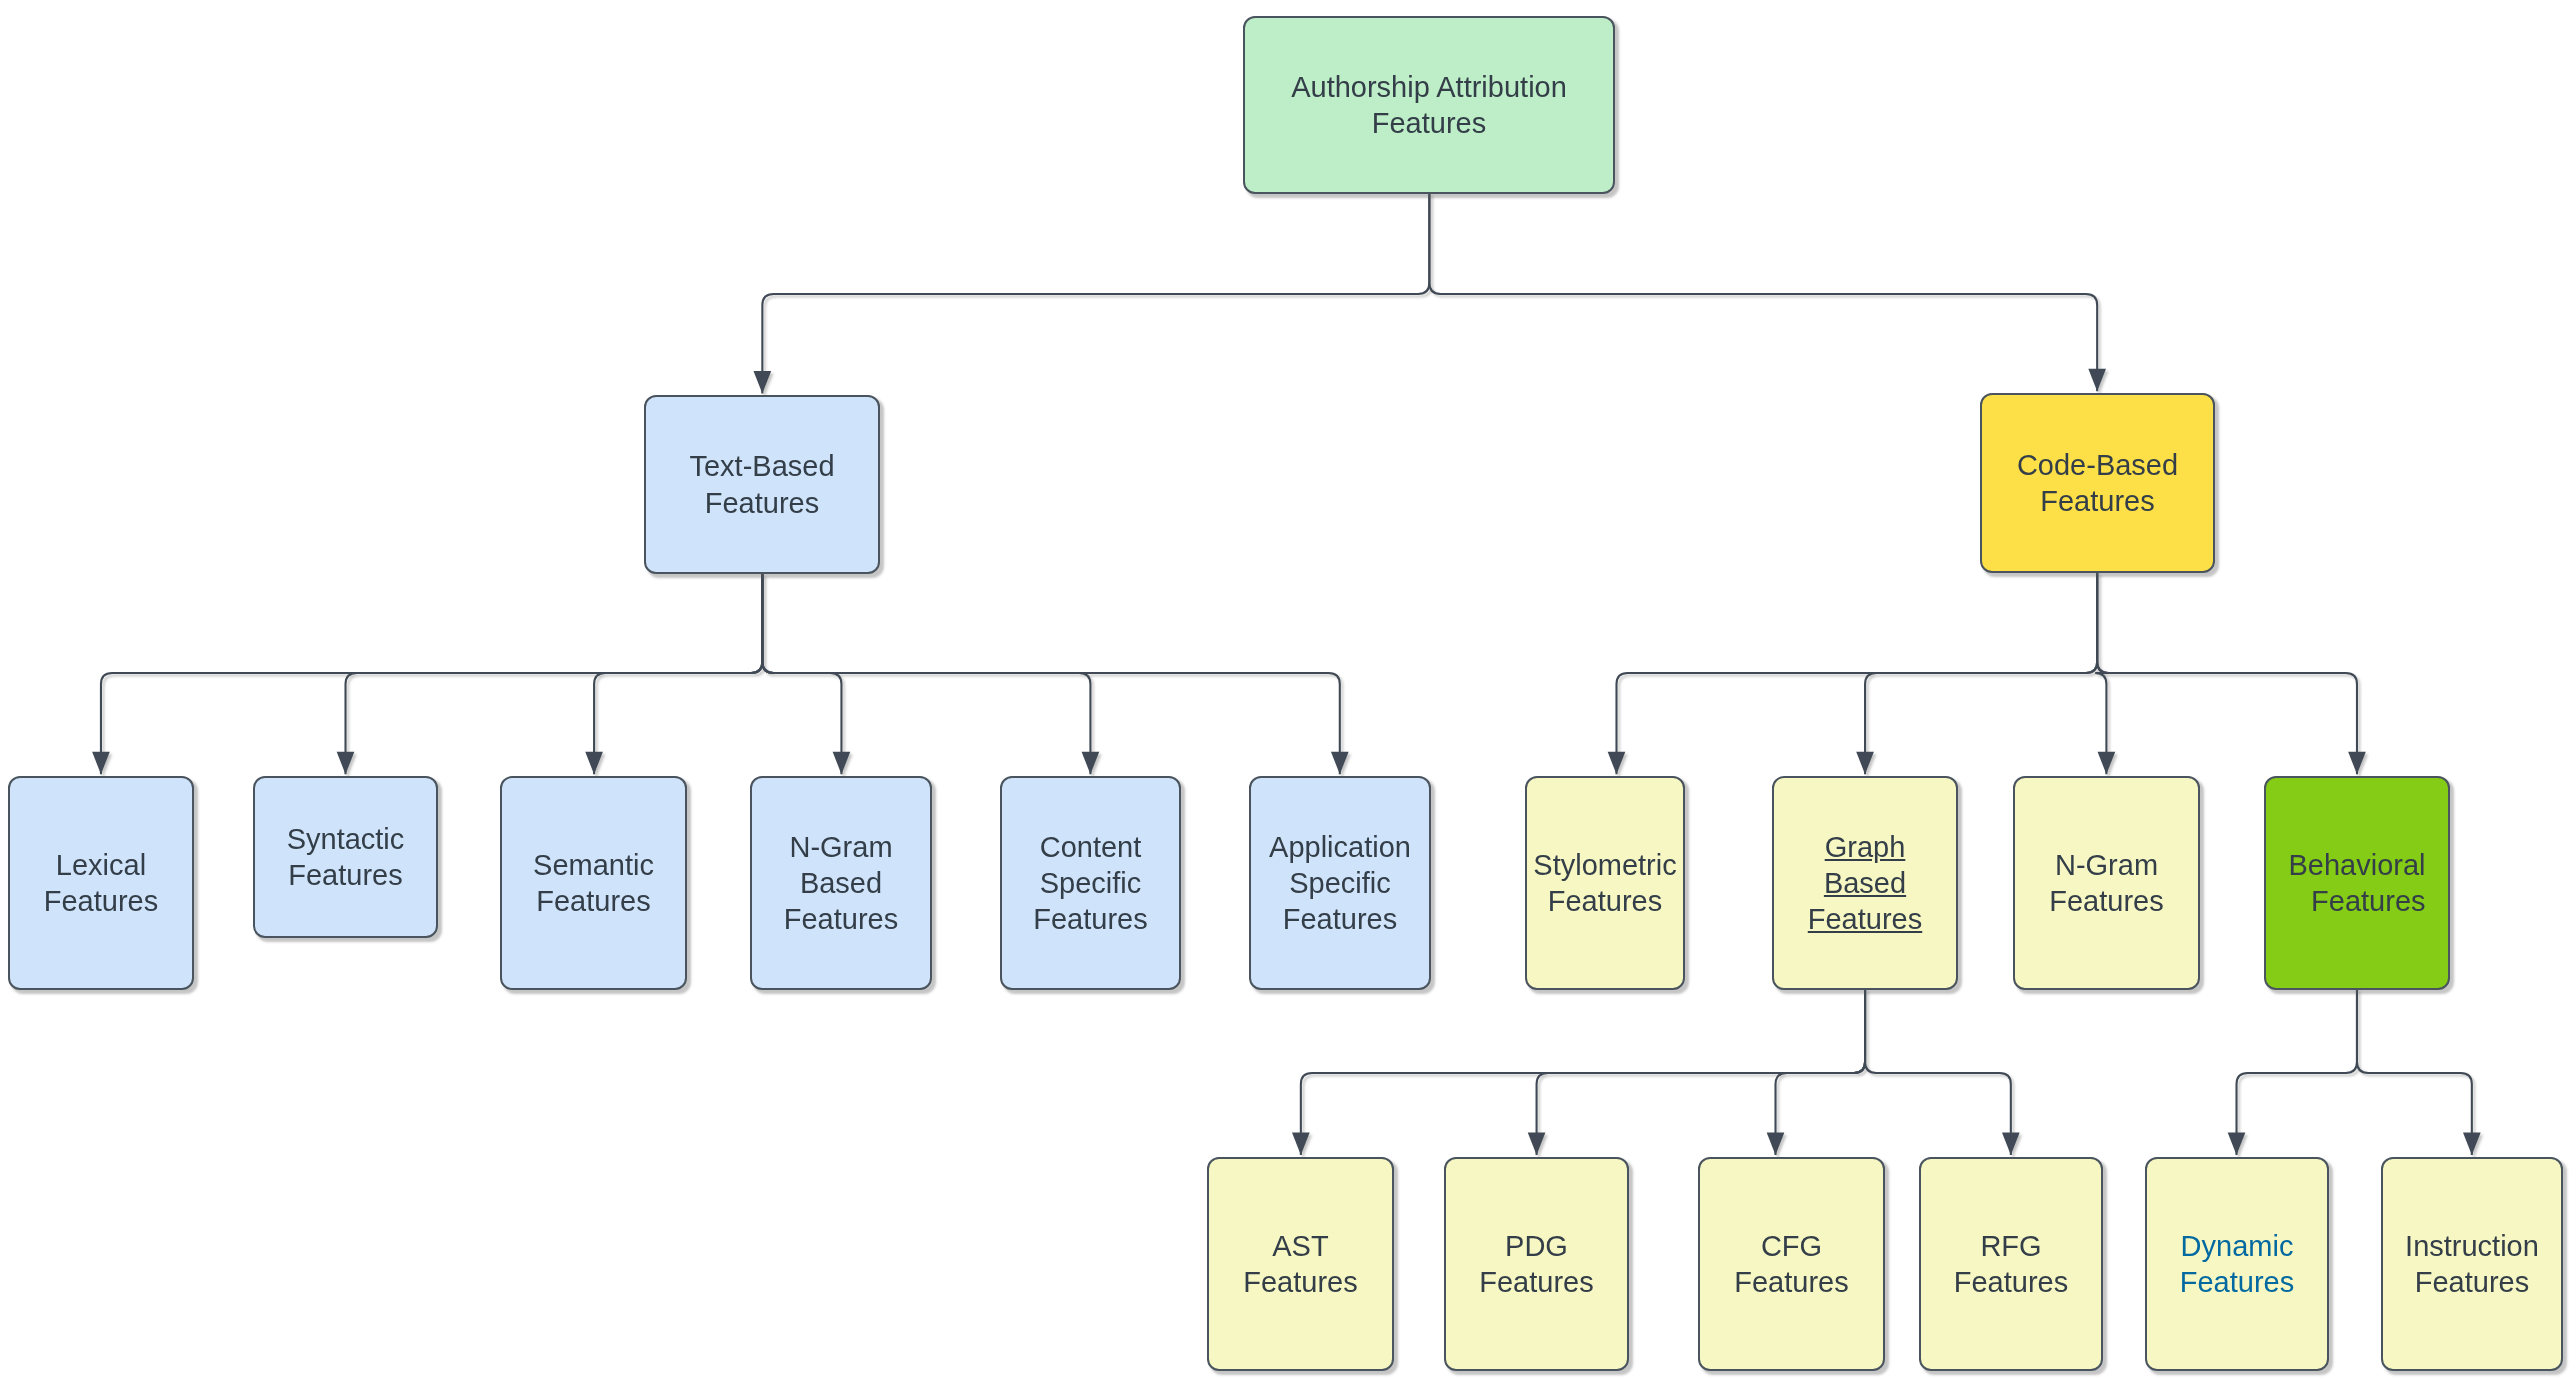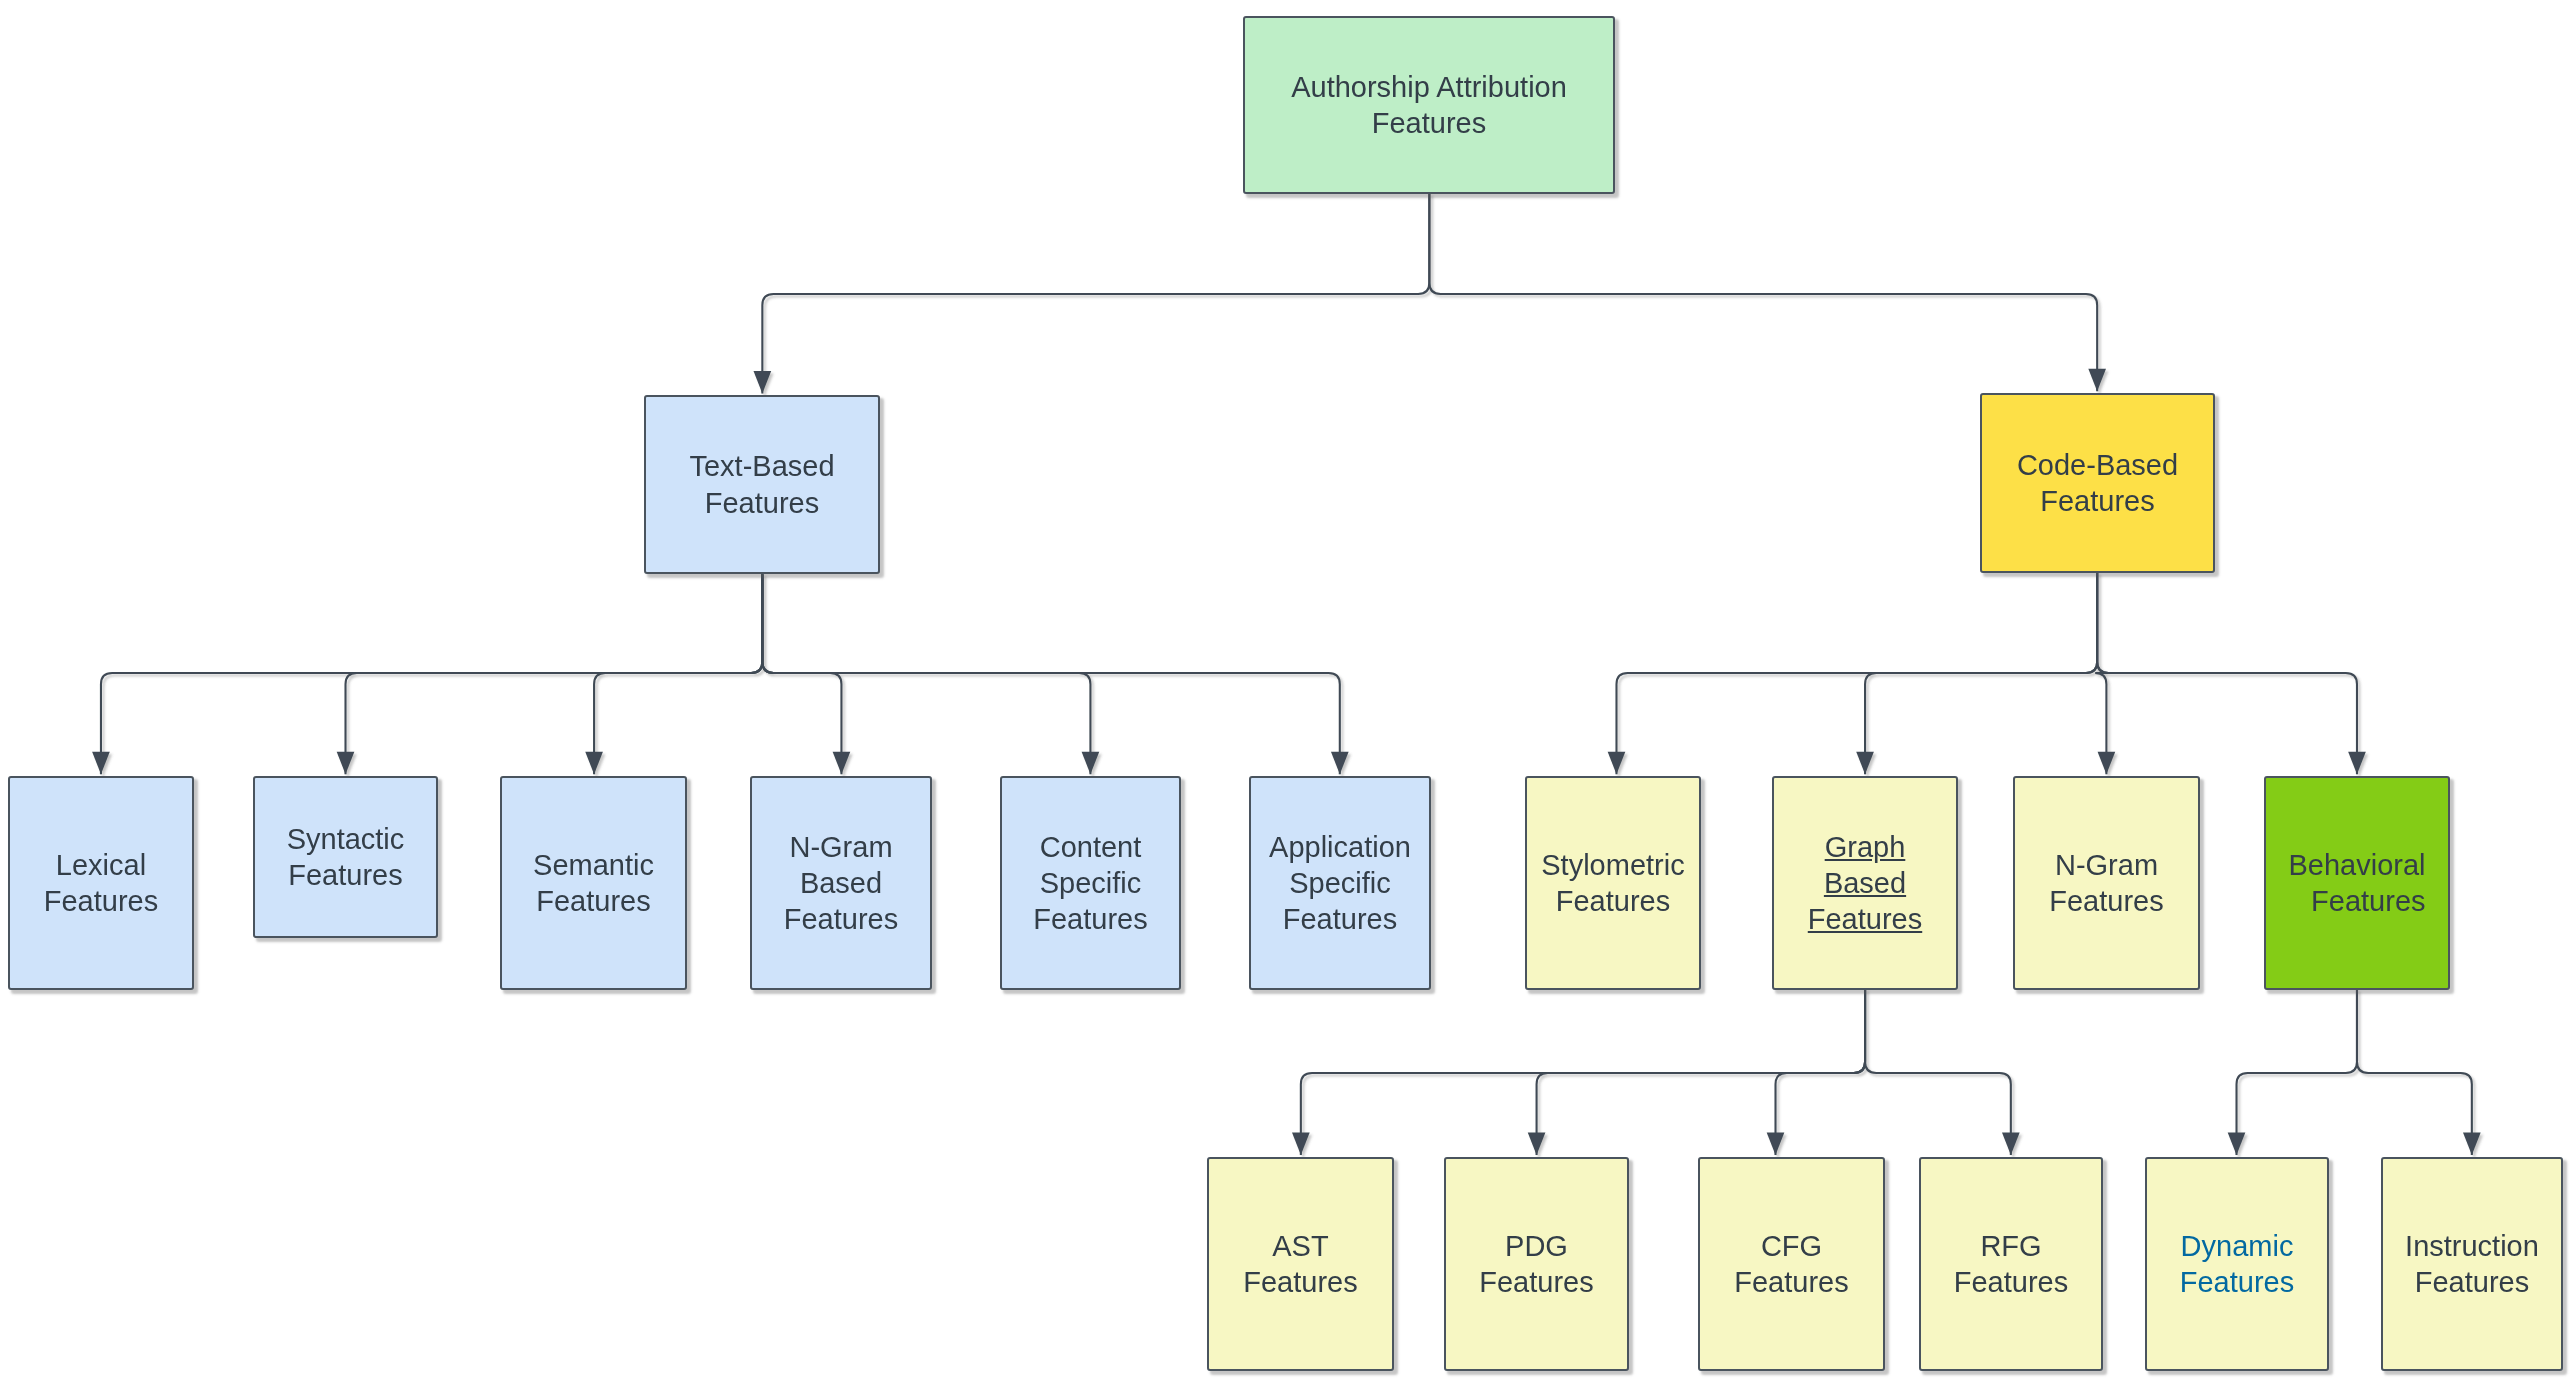--- a/index.html
+++ b/index.html
@@ -20,21 +20,21 @@
     left: 0;
     top: 0;
     width: 2576px;
     height: 1379px;
     pointer-events: none;
   }
   .node {
     position: absolute;
     box-sizing: border-box;
     border: 2.4px solid #4a545e;
-    border-radius: 3px;
+    border-radius: 12px;
     display: flex;
     align-items: center;
     justify-content: center;
     text-align: center;
     white-space: pre-line;
     font-size: 29px;
     line-height: 1.25;
     color: #333e48;
     box-shadow: 3.2px 3.2px 2.4px rgba(90, 90, 90, 0.35);
     padding: 6.4px;
@@ -89,21 +89,21 @@
 Features</div>
       <div class="node" style="left: 750px; top: 776px; width: 182px; height: 214px; background: rgb(207, 227, 250); border-color: rgb(74, 84, 94); color: rgb(51, 62, 72);">N-Gram
 Based
 Features</div>
       <div class="node" style="left: 1000px; top: 776px; width: 181px; height: 214px; background: rgb(207, 227, 250); border-color: rgb(74, 84, 94); color: rgb(51, 62, 72);">Content
 Specific
 Features</div>
       <div class="node" style="left: 1249px; top: 776px; width: 182px; height: 214px; background: rgb(207, 227, 250); border-color: rgb(74, 84, 94); color: rgb(51, 62, 72);">Application
 Specific
 Features</div>
-      <div class="node" style="left: 1525px; top: 776px; width: 176px; height: 214px; background: rgb(247, 247, 195); border-color: rgb(74, 84, 94); color: rgb(51, 62, 72);">Stylometric
+      <div class="node" style="left: 1525px; top: 776px; width: 160px; height: 214px; background: rgb(247, 247, 195); border-color: rgb(74, 84, 94); color: rgb(51, 62, 72);">Stylometric
 Features</div>
       <div class="node" style="left: 1772px; top: 776px; width: 186px; height: 214px; background: rgb(247, 247, 195); border-color: rgb(74, 84, 94); color: rgb(51, 62, 72); text-decoration: underline;">Graph
 Based
 Features</div>
       <div class="node" style="left: 2013px; top: 776px; width: 187px; height: 214px; background: rgb(247, 247, 195); border-color: rgb(74, 84, 94); color: rgb(51, 62, 72);">N-Gram
 Features</div>
       <div class="node" style="left: 2264px; top: 776px; width: 186px; height: 214px; background: #84cc16; border-color: rgb(74, 84, 94); color: rgb(51, 62, 72); text-align: right;">Behavioral
 Features</div>
       <div class="node" style="left: 1207px; top: 1157px; width: 187px; height: 214px; background: rgb(247, 247, 195); border-color: rgb(74, 84, 94); color: rgb(51, 62, 72);">AST
 Features</div>

